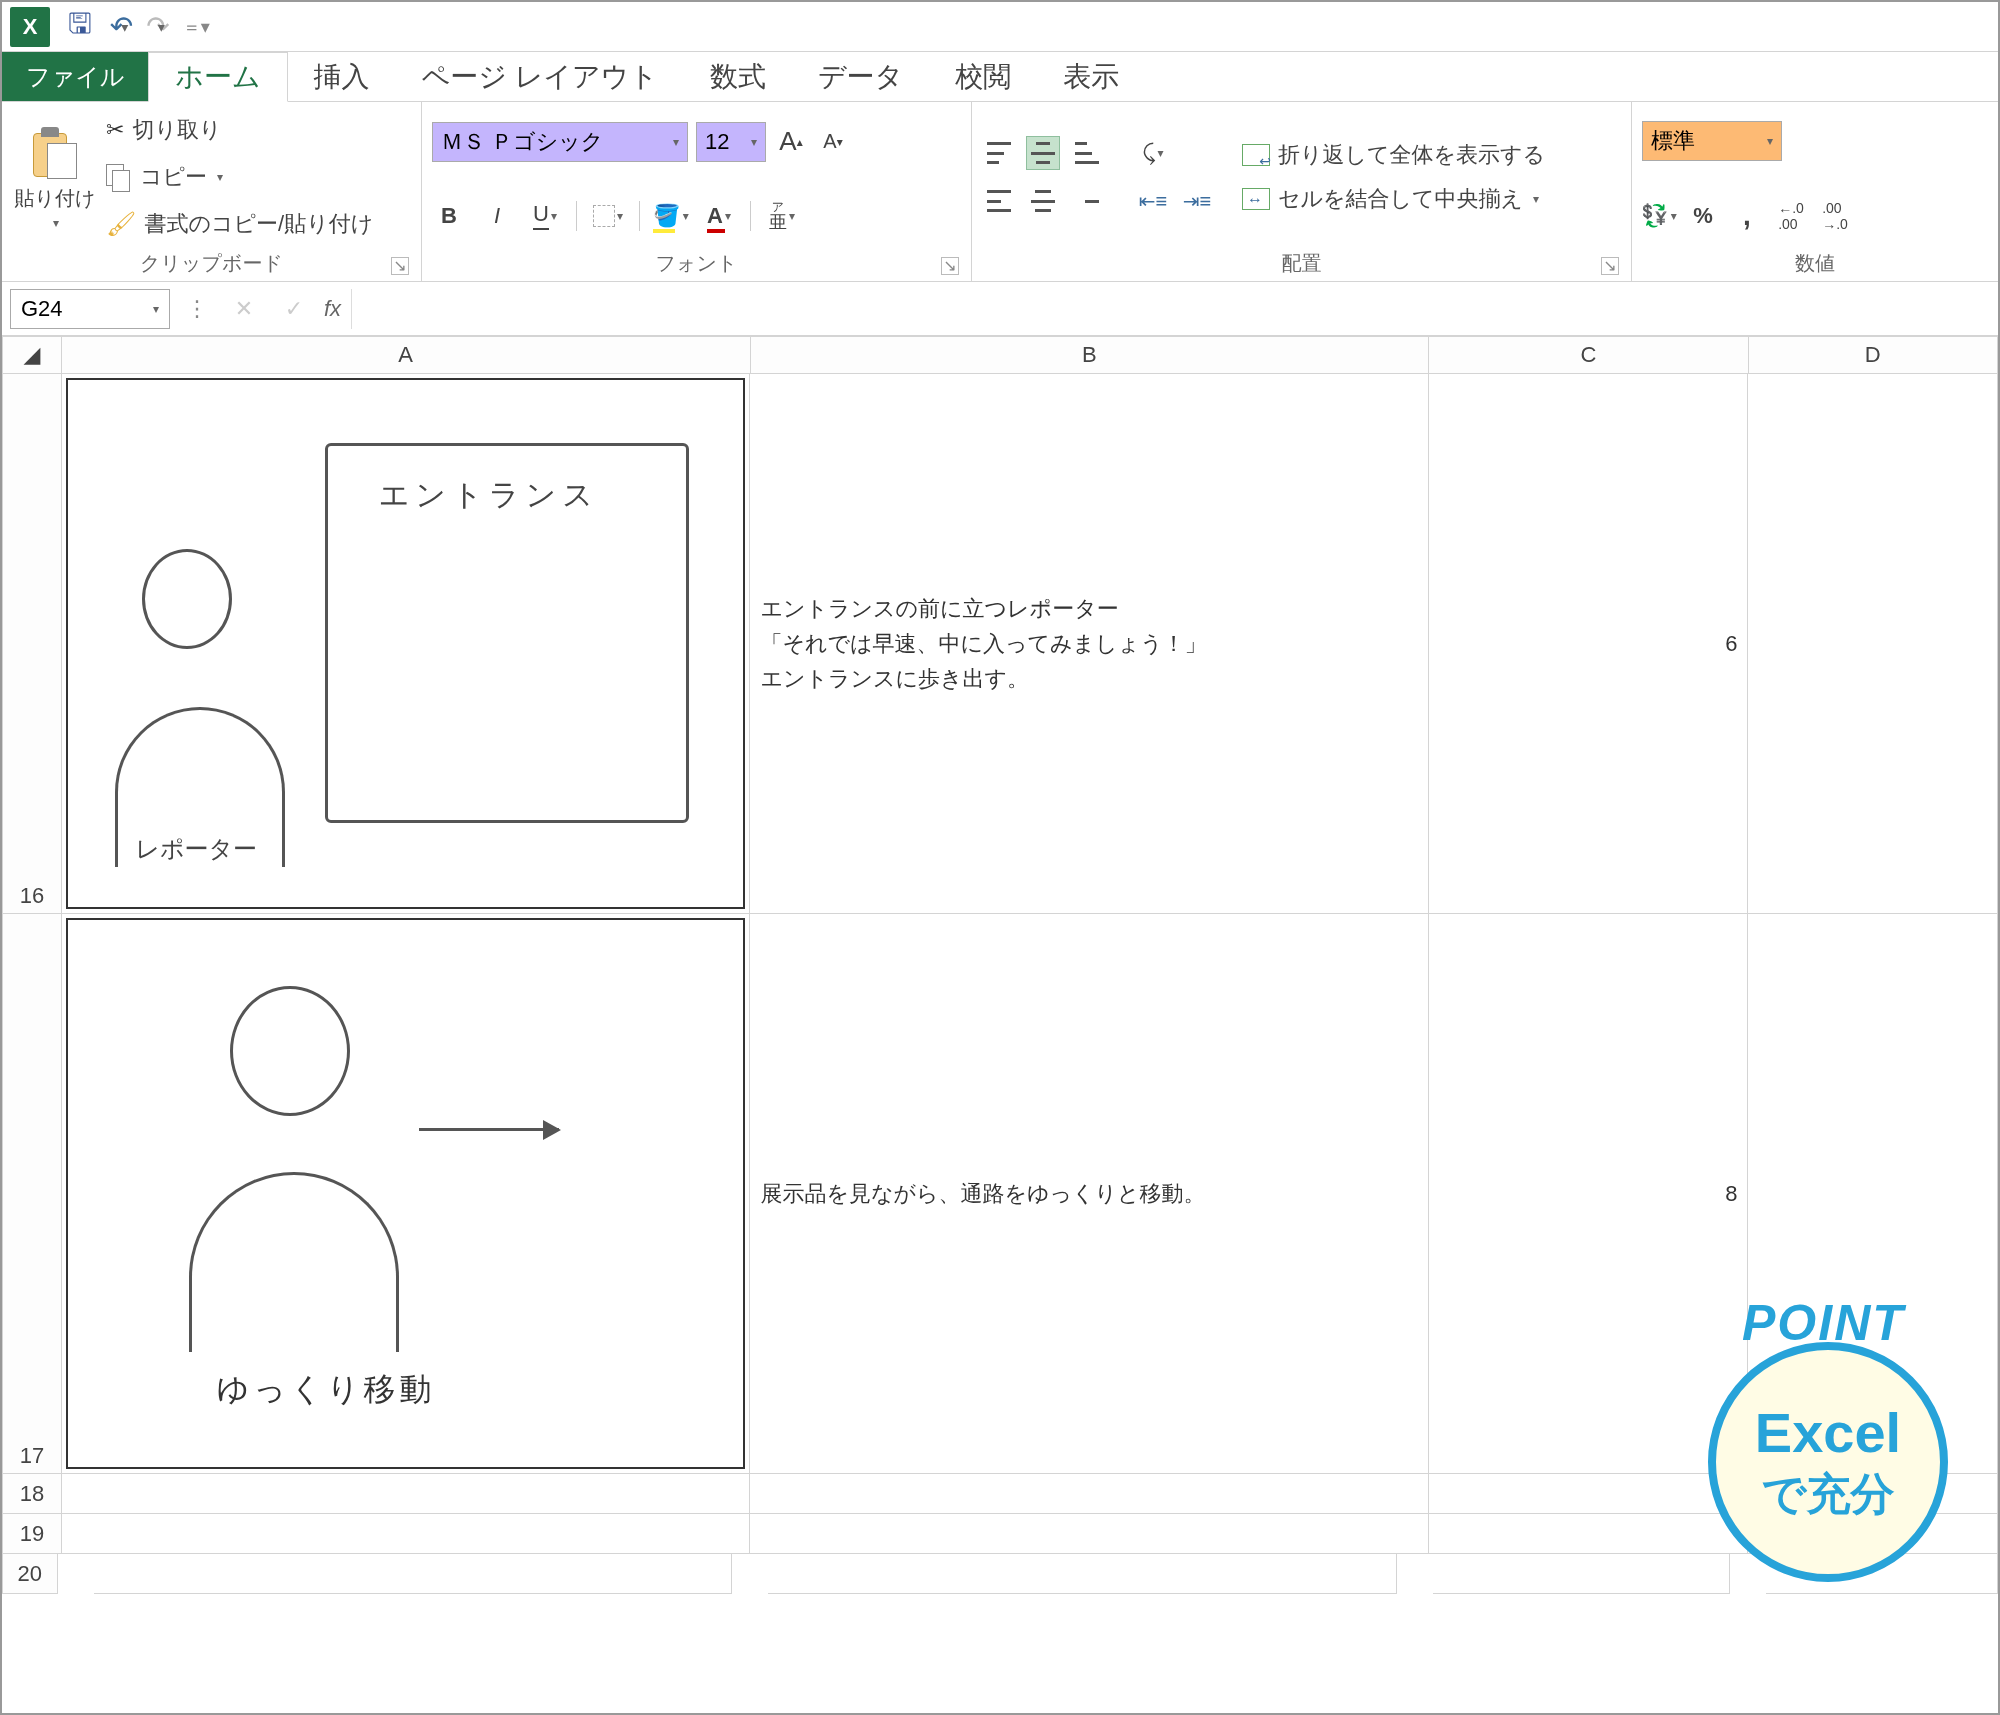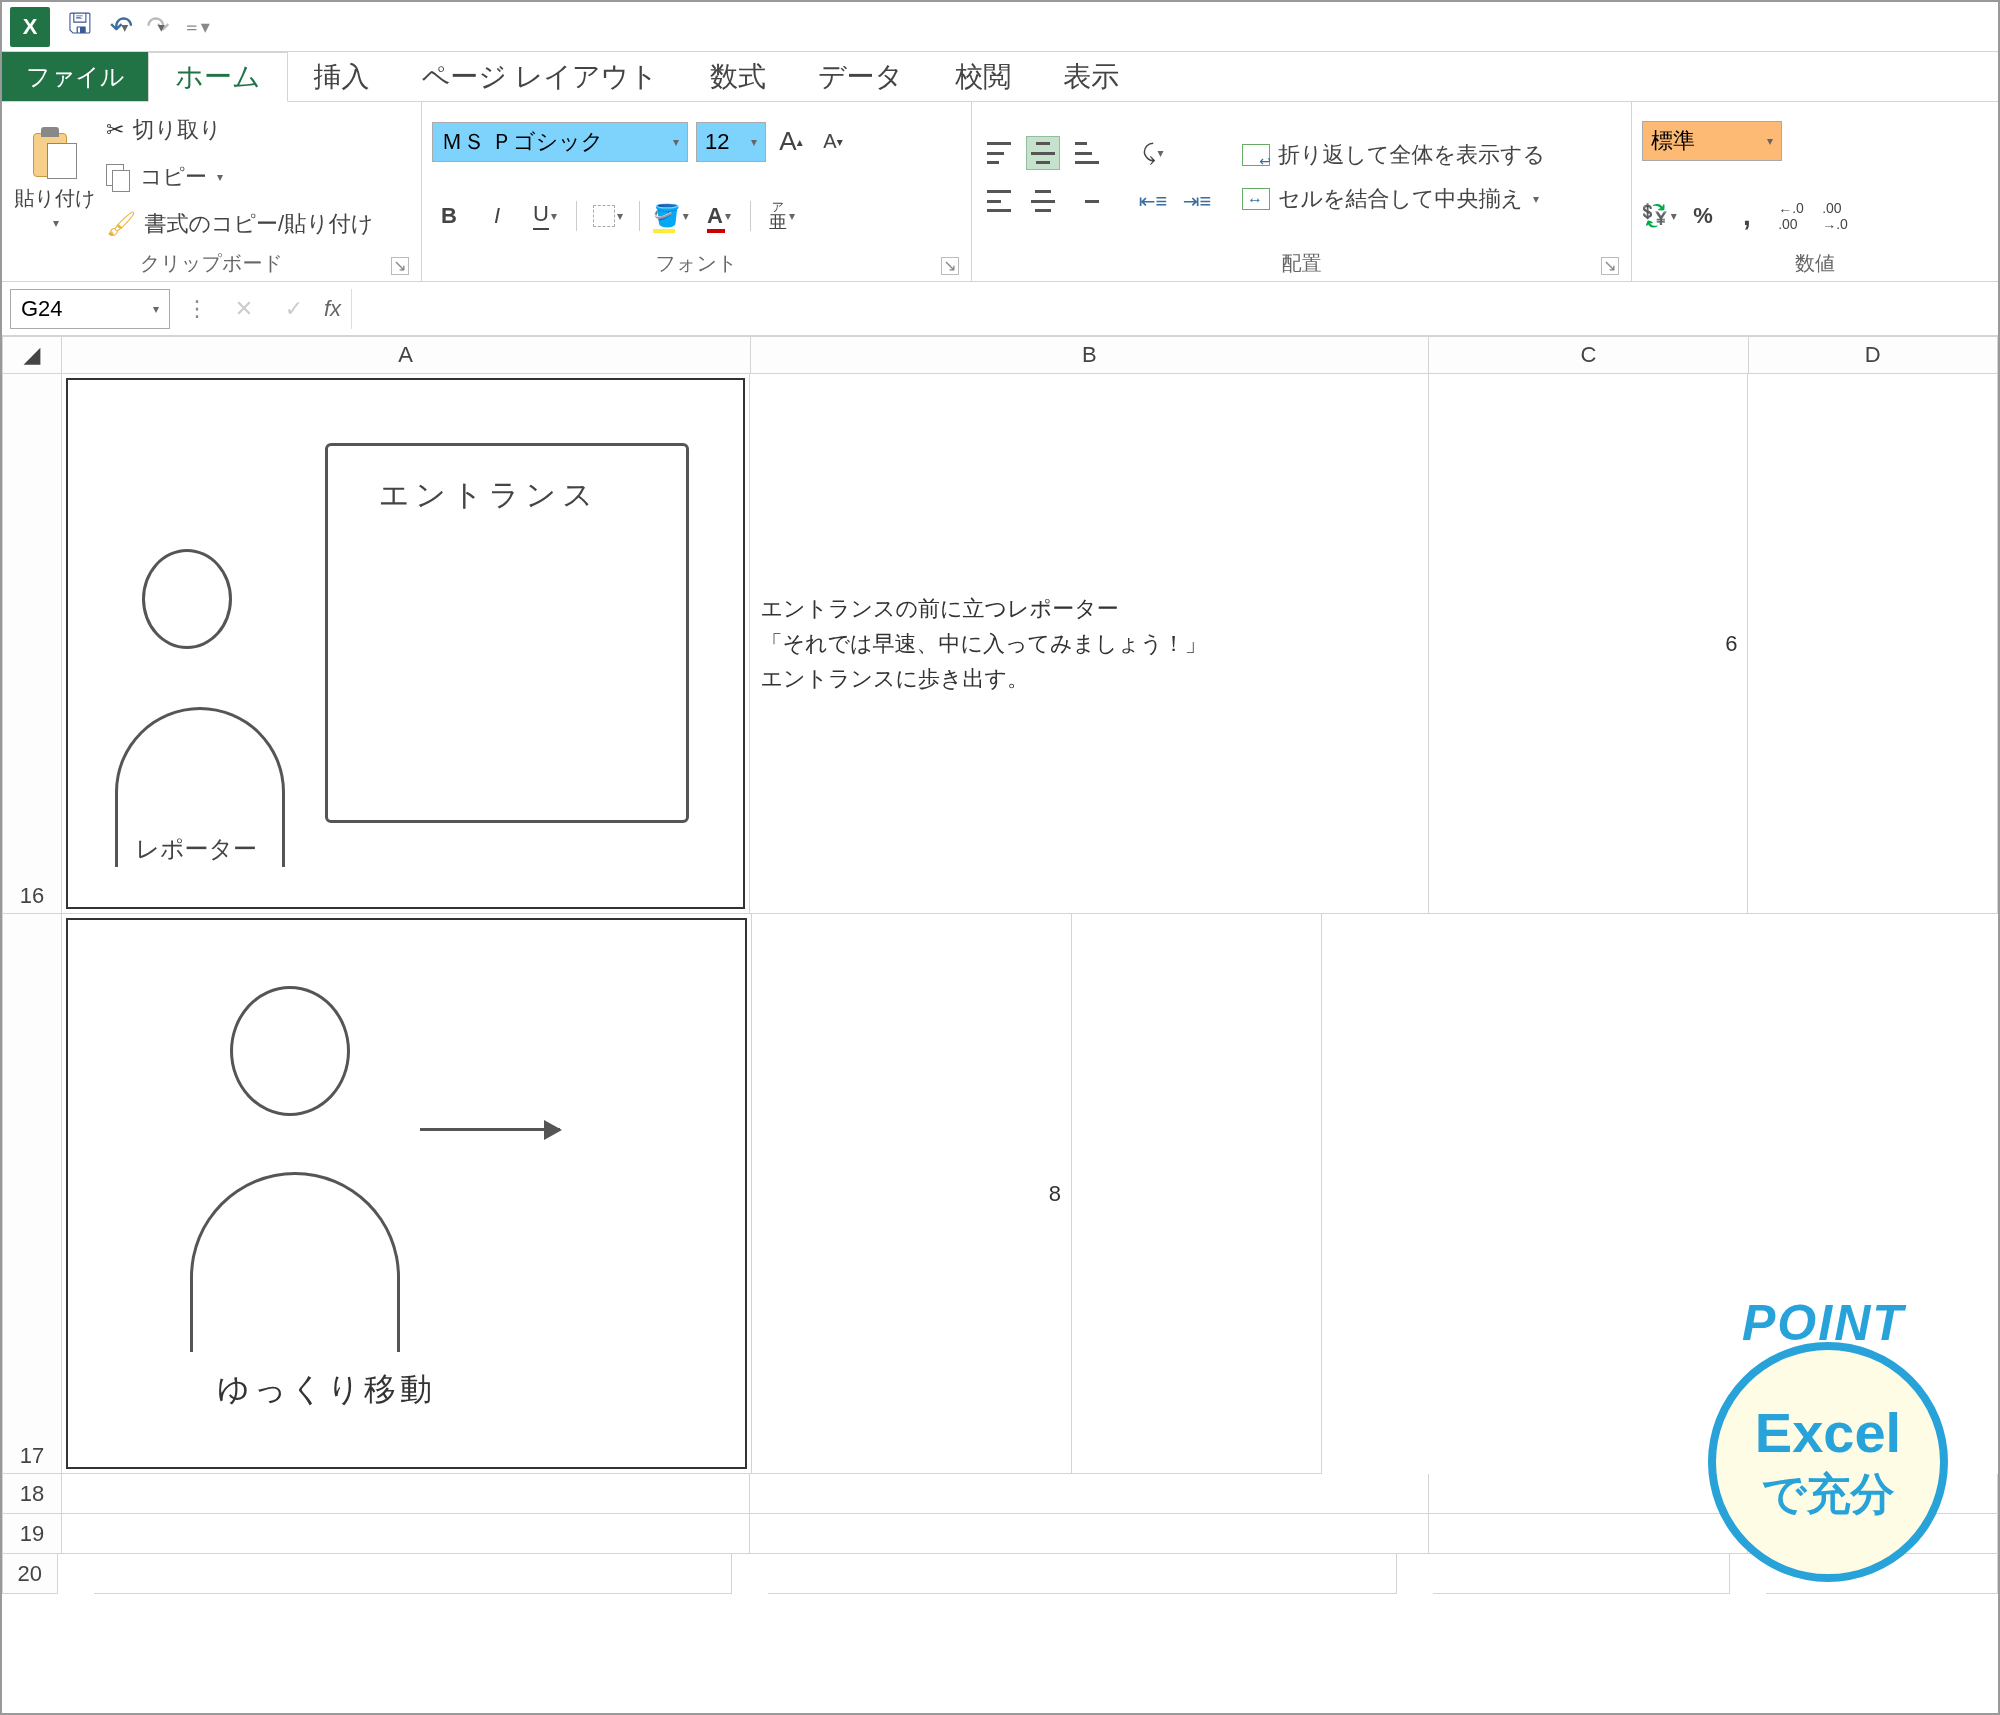--- a/index.html
+++ b/index.html
@@ -33,21 +33,21 @@
   .paste-ico { width: 56px; height: 56px; position: relative; }
   .paste-ico .board { position: absolute; left: 6px; top: 8px; width: 34px; height: 44px; background: #f6d08a; border: 1px solid #c79a3a; border-radius: 4px; }
   .paste-ico .clip { position: absolute; left: 14px; top: 2px; width: 18px; height: 10px; background: #888; border-radius: 3px 3px 0 0; }
   .paste-ico .sheet { position: absolute; left: 20px; top: 18px; width: 30px; height: 36px; background: #fff; border: 1px solid #888; }
   .cut-ico { color: #333; font-size: 22px; }
   .copy-ico { position: relative; width: 26px; height: 26px; }
   .copy-ico::before, .copy-ico::after { content: ""; position: absolute; width: 16px; height: 20px; border: 1px solid #888; background: #fff; }
   .copy-ico::before { left: 0; top: 0; }
   .copy-ico::after { left: 6px; top: 6px; }
   .brush-ico { font-size: 24px; color: #e7b23c; }
-  .font-select { border: 1px solid #aaa; height: 40px; display: flex; align-items: center; padding: 0 8px; background: #7dd3fc; }
+  .font-select { border: 1px solid #aaa; height: 40px; display: flex; align-items: center; padding: 0 8px; background: #c4b5fd; }
   .font-name { width: 230px; font-size: 22px; }
   .font-size { width: 44px; font-size: 22px; text-align: left; }
   .btn { border: 1px solid transparent; padding: 2px 4px; }
   .btn.sel { background: #c6e2cd; border: 1px solid #8fbf9e; }
   .align-ico { width: 28px; height: 22px; display: inline-flex; flex-direction: column; justify-content: space-between; }
   .align-ico span { height: 3px; background: #555; display: block; }
   .indent-ico { font-size: 20px; color: #3c6d9e; }
   .wrap-ico, .merge-ico { width: 28px; height: 22px; border: 1px solid #6a6; display: inline-block; position: relative; }
   .wrap-ico::after { content: "↩"; position: absolute; right: -2px; bottom: -4px; font-size: 14px; color: #3c6d9e; }
   .merge-ico::after { content: "↔"; position: absolute; left: 4px; top: 0px; font-size: 16px; color: #3c6d9e; }
@@ -359,20 +359,21 @@
       <div class="cell wA img">
         <div class="sketch">
           <div class="sk2">
             <div class="sk2-head"></div>
             <div class="sk2-body"></div>
             <div class="sk2-arrow"></div>
             <div class="sk2-label">ゆっくり移動</div>
           </div>
         </div>
       </div>
+      <div class="cell wB vmid">展示品を見ながら、通路をゆっくりと移動。</div>
       <div class="cell wC right vmid">8</div>
       <div class="cell wD"></div>
     </div>
 
     <div class="gr" style="height:40px;">
       <div class="rh" style="align-items:center;padding:0;">18</div>
       <div class="cell wA"></div>
       <div class="cell wB"></div>
       <div class="cell wC"></div>
       <div class="cell wD"></div>

